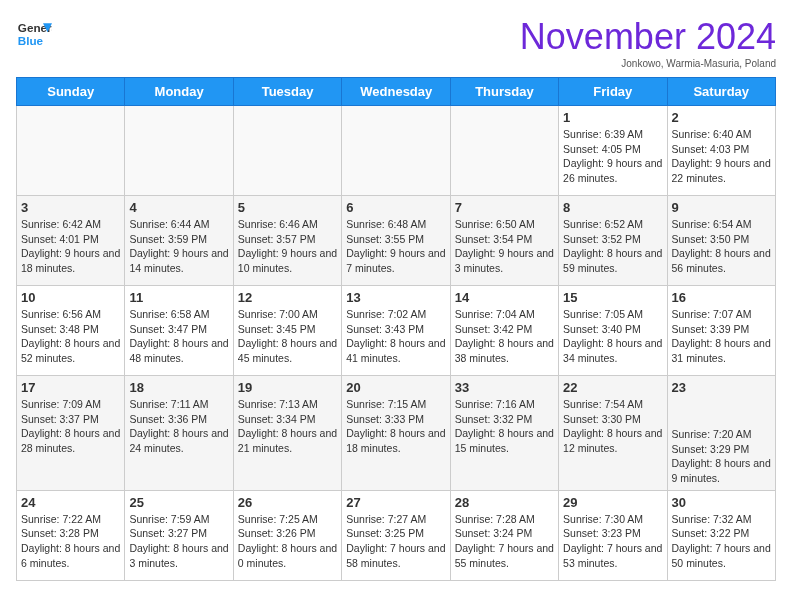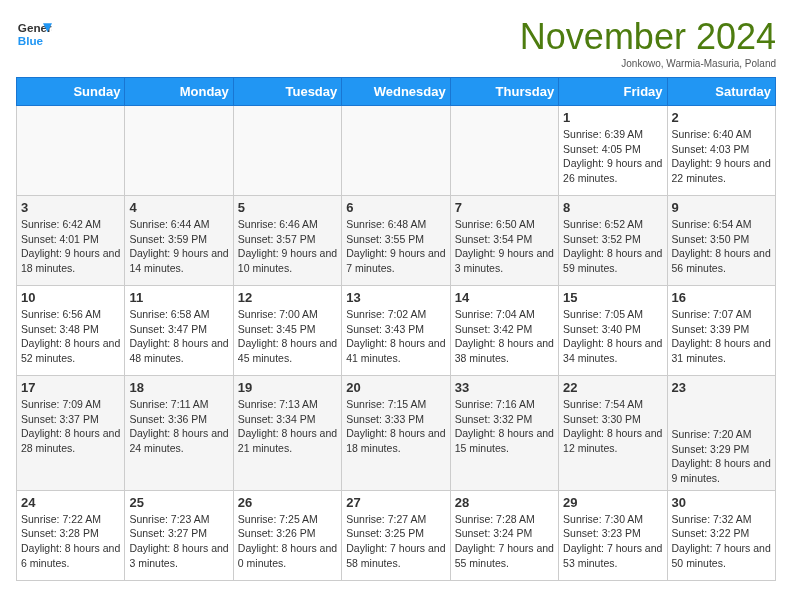--- a/index.html
+++ b/index.html
@@ -24,38 +24,38 @@
     .logo-icon {
       width: 36px;
       height: 36px;
     }
     .title-block {
       text-align: right;
     }
     .month-title {
       font-size: 36px;
       font-weight: normal;
-      color: #4d7c0f;
+      color: #6d28d9;
     }
     .location {
       font-size: 10px;
       color: #555;
     }
     table {
       width: 100%;
       border-collapse: collapse;
       table-layout: fixed;
     }
     th {
       background: #2196F3;
       color: #fff;
       font-size: 13px;
       font-weight: bold;
-      padding: 6px 4px;
-      text-align: right;
+      padding: 6px 18px;
+      text-align: center;
       border: 1px solid #1976D2;
     }
     td {
       vertical-align: top;
       border: 1px solid #ccc;
       padding: 4px 4px;
       font-size: 10.5px;
       color: #333;
       height: 90px;
       background: #fff;
@@ -263,21 +263,21 @@
       </tr>
       <tr>
         <td>
           <span class="day-num">24</span>
           <div class="day-info" style="white-space: pre-line;">Sunrise: 7:22 AM
 Sunset: 3:28 PM
 Daylight: 8 hours and 6 minutes.</div>
         </td>
         <td>
           <span class="day-num">25</span>
-          <div class="day-info" style="white-space: pre-line;">Sunrise: 7:23 AM
+          <div class="day-info" style="white-space: pre-line;">Sunrise: 7:59 AM
 Sunset: 3:27 PM
 Daylight: 8 hours and 3 minutes.</div>
         </td>
         <td>
           <span class="day-num">26</span>
           <div class="day-info" style="white-space: pre-line;">Sunrise: 7:25 AM
 Sunset: 3:26 PM
 Daylight: 8 hours and 0 minutes.</div>
         </td>
         <td>

